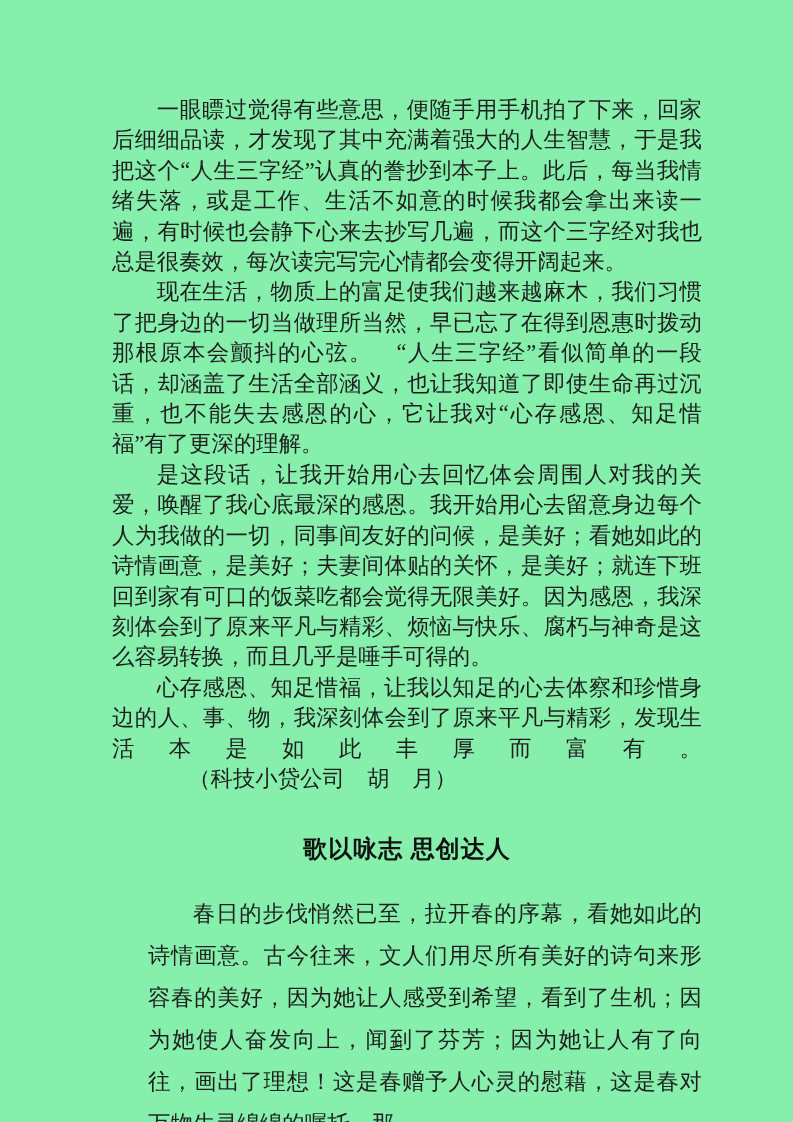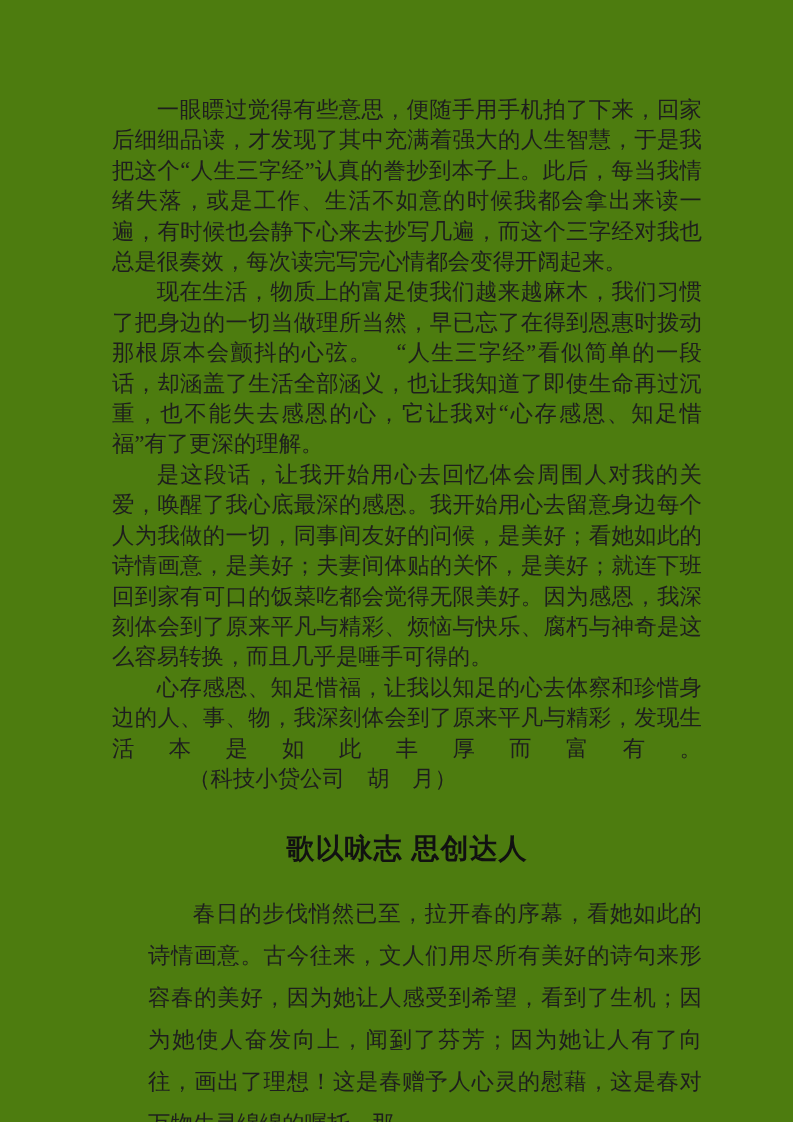--- a/index.html
+++ b/index.html
@@ -5,21 +5,21 @@
   html, body {
     margin: 0;
     padding: 0;
     background: #e8e8e8;
   }
   .page {
     position: relative;
     width: 793px;
     height: 1122px;
     margin: 0 auto;
-    background: #4d7c0f;
+    background: #86efac;
     overflow: hidden;
     font-family: "Liberation Serif", "DejaVu Serif", serif;
     color: #1e1e1e;
   }
   .content {
     position: absolute;
     left: 112px;
     top: 95px;
     width: 590px;
   }
@@ -36,21 +36,21 @@
     line-height: 42px;
     margin-left: 36px;
   }
   .attribution {
     padding-left: 3.4em;
     white-space: nowrap;
   }
   .article-title {
     font-family: "Liberation Sans", "DejaVu Sans", sans-serif;
     font-weight: bold;
-    font-size: 28px;
+    font-size: 24px;
     color: #111111;
     text-align: center;
     text-indent: 0;
     letter-spacing: 1px;
     margin: 38px 0 27px 0;
     line-height: 34px;
   }
   .page-number {
     position: absolute;
     left: 0;

